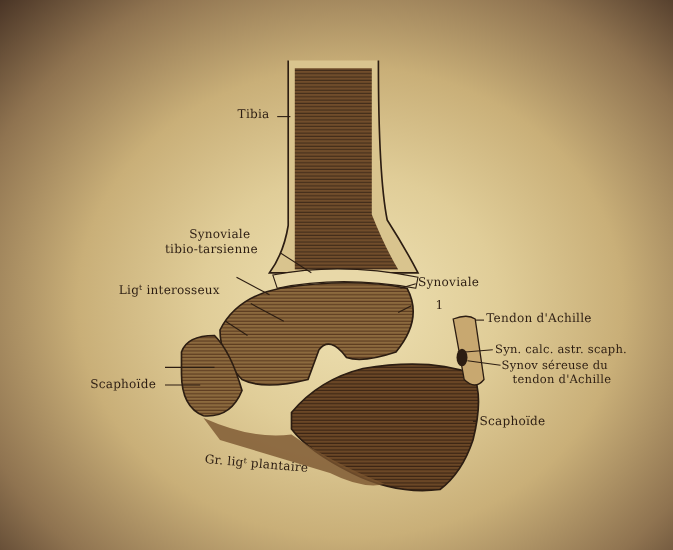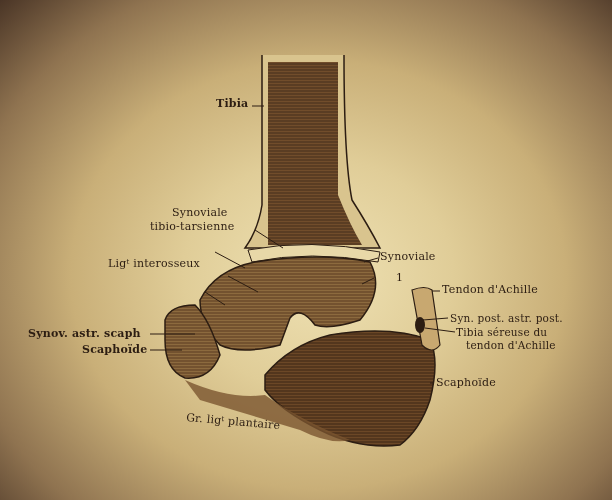--- a/index.html
+++ b/index.html
@@ -1,21 +1,21 @@
 <!DOCTYPE html>
 <html><head>
 <meta charset="utf-8">
 <style>
   html, body { margin:0; padding:0; }
   body { width:612px; height:500px; overflow:hidden; position:relative;
     background: radial-gradient(ellipse at 52% 55%, #efe2b4 0%, #e0cd98 30%, #c9af78 55%, #8f7350 80%, #4a3526 100%);
     font-family: "DejaVu Serif", serif; }
   .stage { position:absolute; left:0; top:0; width:612px; height:500px; }
   .lbl { position:absolute; font-size:11px; color:#2c1d12; white-space:nowrap; letter-spacing:0.2px; line-height:12px; }
-  .lbl.bold { font-weight:bold; }
+  .lbl.bold { font-weight:normal; }
   .lbl.sm { font-size:10.5px; }
   sup { font-size:7px; vertical-align:top; line-height:8px; }
 </style>
 </head>
 <body>
 
 <div class="stage">
   <svg width="612" height="500" viewBox="0 0 612 500" style="position:absolute;left:0;top:0">
     <defs>
       <pattern id="hatch" width="3" height="3" patternUnits="userSpaceOnUse">
@@ -59,23 +59,22 @@
       <line x1="448" y1="318" x2="423" y2="320"></line>
       <line x1="455" y1="332" x2="425" y2="328"></line>
       <line x1="433" y1="383" x2="430" y2="383"></line>
     </g>
   </svg>
 
   <span class="lbl bold" style="left:216px;top:98px">Tibia</span>
   <span class="lbl" style="left:172px;top:207px">Synoviale</span>
   <span class="lbl" style="left:150px;top:221px">tibio-tarsienne</span>
   <span class="lbl" style="left:108px;top:258px"><span>Lig</span><sup>t</sup><span> interosseux</span></span>
-  <span class="lbl bold" style="left:28px;top:328px">Synov. astr. scaph</span>
   <span class="lbl bold" style="left:82px;top:344px">Scaphoïde</span>
   <span class="lbl" style="left:380px;top:251px">Synoviale</span>
   <span class="lbl" style="left:396px;top:272px">1</span>
   <span class="lbl" style="left:442px;top:284px">Tendon d'Achille</span>
-  <span class="lbl sm" style="left:450px;top:312px">Syn. post. astr. post.</span>
-  <span class="lbl sm" style="left:456px;top:326px">Tibia séreuse du</span>
+  <span class="lbl sm" style="left:450px;top:312px">Syn. calc. astr. scaph.</span>
+  <span class="lbl sm" style="left:456px;top:326px">Synov séreuse du</span>
   <span class="lbl sm" style="left:466px;top:339px">tendon d'Achille</span>
   <span class="lbl" style="left:436px;top:377px">Scaphoïde</span>
   <span class="lbl" style="left:186px;top:416px;transform:rotate(5deg)"><span>Gr. lig</span><sup>t</sup><span> plantaire</span></span>
 </div>
 
 </body></html>

